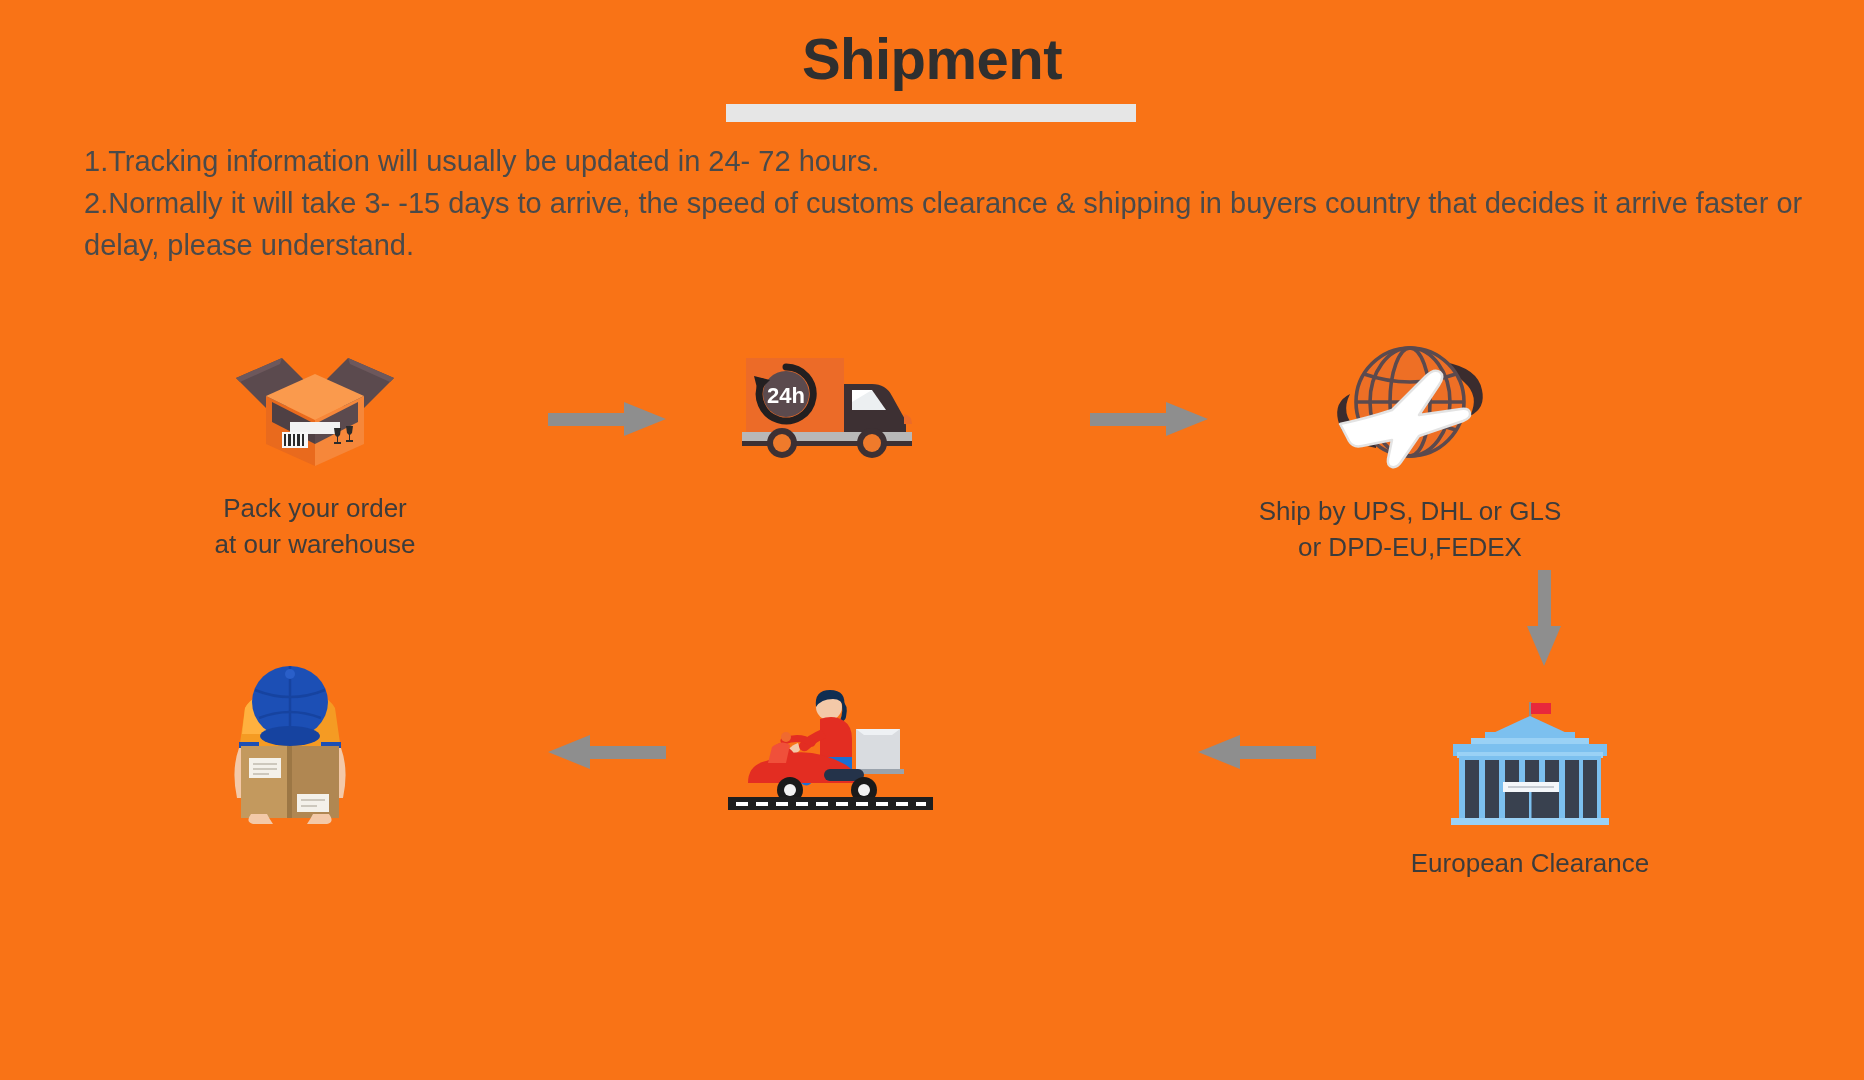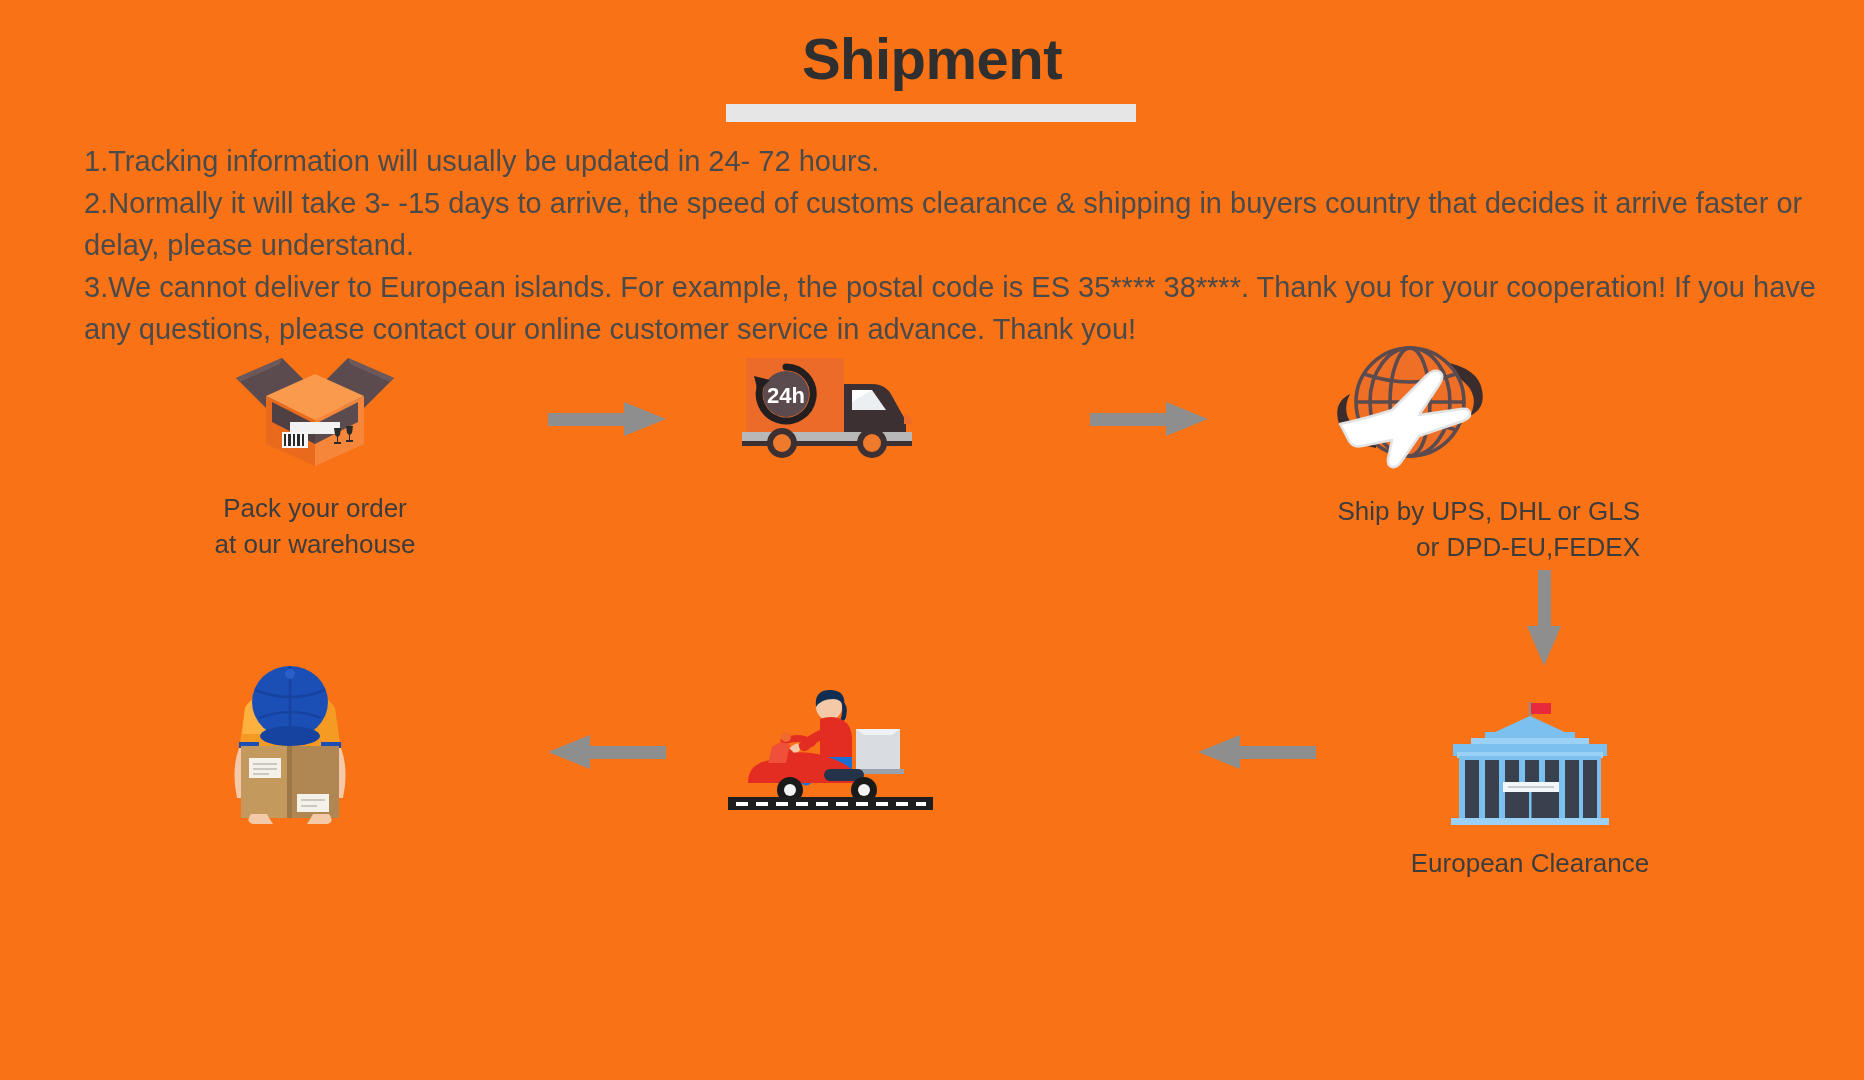--- a/index.html
+++ b/index.html
@@ -112,21 +112,20 @@
 <div id="page">
 
   <div class="title-wrap">
     <span class="title">Shipment</span>
   </div>
   <div class="title-underline"></div>
 
   <div class="body-text">
     <p>1.Tracking information will usually be updated in 24- 72 hours.</p>
     <p>2.Normally it will take 3- -15 days to arrive, the speed of customs clearance &amp; shipping in buyers country that decides it arrive faster or delay, please understand.</p>
-    <p>3.We cannot deliver to European islands. For example, the postal code is ES 35**** 38****. Thank you for your cooperation! If you have any questions, please contact our online customer service in advance. Thank you!</p>
   </div>
 
   <div class="flow">
 
     <div class="node" style="left:150px; top:10px; width:330px;">
       <div class="art box-icon">
         <svg viewBox="0 0 170 130" width="170" height="130">
 
           <polygon points="6,38 52,18 86,52 42,74" fill="#5b4a4e"></polygon>
           <polygon points="6,38 52,18 50,24 10,42" fill="#6d585c"></polygon>
@@ -196,21 +195,21 @@
           <circle cx="132" cy="93" r="9" fill="#ef7a2b"></circle>
         </svg>
       </div>
     </div>
 
     <div class="arrow arrow-h arrow-right" style="left:1090px; top:72px;">
       <div class="shaft"></div>
       <div class="head"></div>
     </div>
 
-    <div class="node" style="left:1180px; top:8px; width:460px;text-align:right;">
+    <div class="node" style="left:1180px; top:8px; width:460px;">
       <div class="art globe-icon">
         <svg viewBox="0 0 185 135" width="185" height="135">
 
           <path d="M126 24 q34 6 38 28 q4 18 -12 26 q10 -20 -6 -34 q-10 -10 -20 -14 z" fill="#3b2c2e"></path>
           <path d="M58 110 q-34 -6 -38 -28 q-4 -18 12 -26 q-10 20 6 34 q10 10 20 14 z" fill="#3b2c2e"></path>
 
           <circle cx="92" cy="64" r="54" fill="#ee6f25"></circle>
           <g fill="none" stroke="#5b4a4e" stroke-width="3.6">
             <circle cx="92" cy="64" r="54"></circle>
             <ellipse cx="92" cy="64" rx="20" ry="54"></ellipse>

